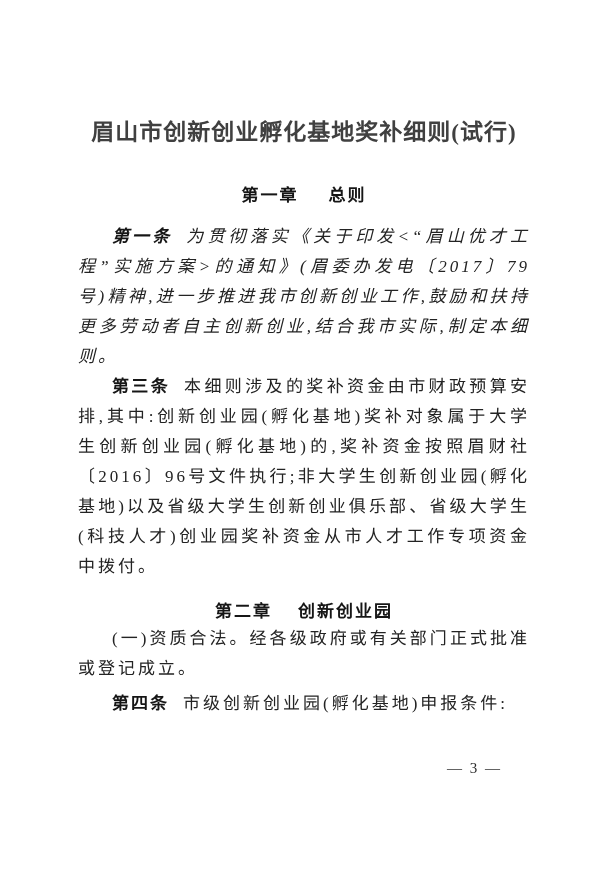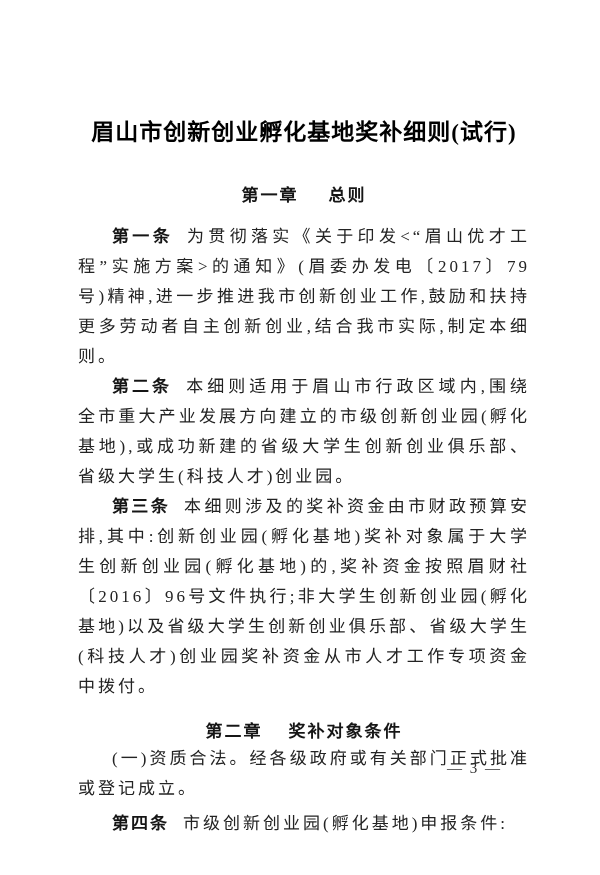--- a/index.html
+++ b/index.html
@@ -20,21 +20,21 @@
     padding: 0 70px 0 78px;
   }
   .doc-title {
     padding-top: 117px;
     text-align: center;
     font-family: "Liberation Serif", "DejaVu Serif", serif;
     font-weight: 700;
     font-size: 23px;
     line-height: 32px;
     letter-spacing: 1px;
-    color: #000000;
+    color: #404040;
     white-space: nowrap;
   }
   .chapter-heading {
     text-align: center;
     font-family: "Liberation Sans", "DejaVu Sans", sans-serif;
     font-weight: 700;
     font-size: 17px;
     line-height: 24px;
     letter-spacing: 2px;
     color: #161616;
@@ -46,21 +46,21 @@
   .articles { margin: 0; }
   .article {
     margin: 0;
     font-size: 17px;
     line-height: 30px;
     letter-spacing: 3px;
     text-align: justify;
     text-indent: 2em;
     color: #232323;
   }
-  .article.first-article { margin-top: 14px; }
+  .article.first-article { margin-top: 14px; font-style: italic; }
   .article.after-heading { margin-top: 5px; }
   .article .term {
     font-family: "Liberation Sans", "DejaVu Sans", sans-serif;
     font-weight: 700;
     color: #151515;
     margin-right: 14px;
     letter-spacing: 2px;
   }
   .page-number {
     position: absolute;
@@ -82,29 +82,26 @@
 
     <div class="chapter-heading first">
       <span class="chapter-number wide-gap">第一章</span><span class="chapter-name">总则</span>
     </div>
 
     <div class="articles">
       <p class="article first-article">
         <span class="term">第一条</span><span class="article-text">为贯彻落实《关于印发&lt;“眉山优才工程”实施方案&gt;的通知》(眉委办发电〔2017〕79 号)精神,进一步推进我市创新创业工作,鼓励和扶持更多劳动者自主创新创业,结合我市实际,制定本细则。</span>
       </p>
       <p class="article">
-        <span class="term">第二条</span><span class="article-text">本细则适用于眉山市行政区域内,围绕全市重大产业发展方向建立的市级创新创业园(孵化基地),或成功新建的省级大学生创新创业俱乐部、省级大学生(科技人才)创业园。</span>
-      </p>
-      <p class="article">
         <span class="term">第三条</span><span class="article-text">本细则涉及的奖补资金由市财政预算安排,其中:创新创业园(孵化基地)奖补对象属于大学生创新创业园(孵化基地)的,奖补资金按照眉财社〔2016〕96号文件执行;非大学生创新创业园(孵化基地)以及省级大学生创新创业俱乐部、省级大学生(科技人才)创业园奖补资金从市人才工作专项资金中拨付。</span>
       </p>
     </div>
 
     <div class="chapter-heading second">
-      <span class="chapter-number narrow-gap">第二章</span><span class="chapter-name">奖补对象条件</span>
+      <span class="chapter-number narrow-gap">第二章</span><span class="chapter-name">创新创业园</span>
     </div>
 
     <div class="articles">
       <p class="article">
         <span class="article-text">(一)资质合法。经各级政府或有关部门正式批准或登记成立。</span>
       </p>
       <p class="article after-heading">
         <span class="term">第四条</span><span class="article-text">市级创新创业园(孵化基地)申报条件:</span>
       </p>
     </div>

